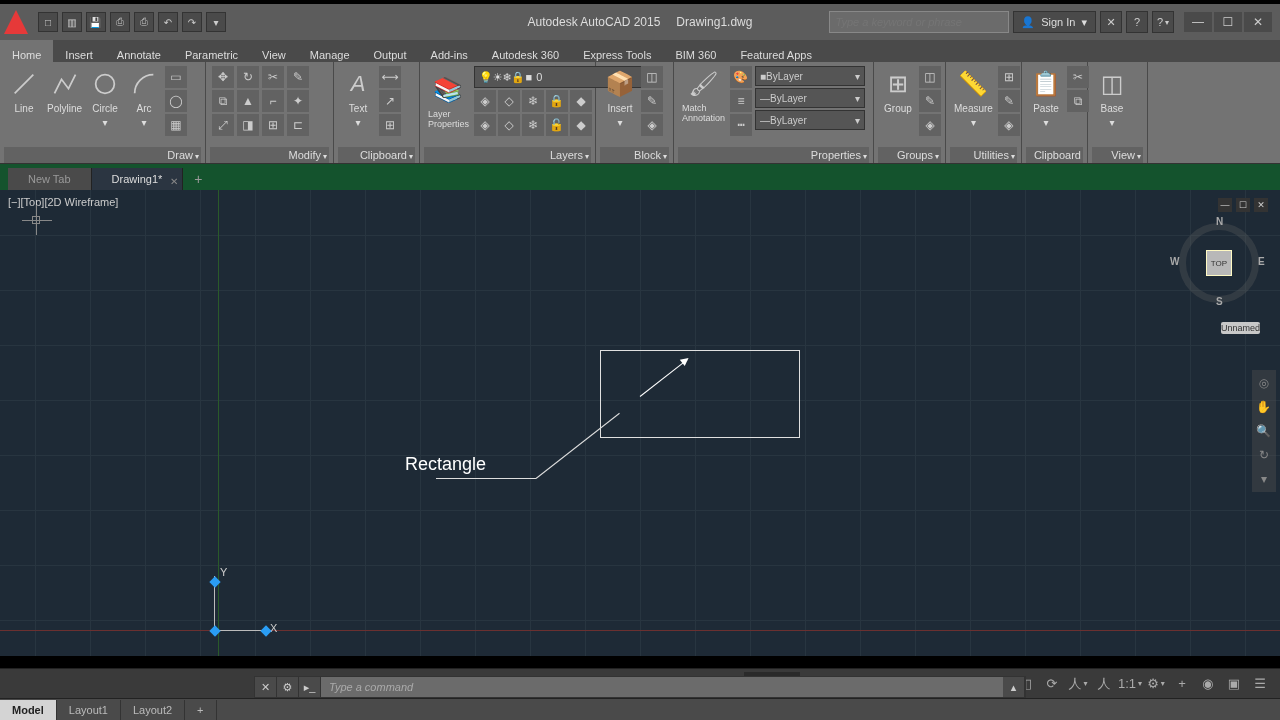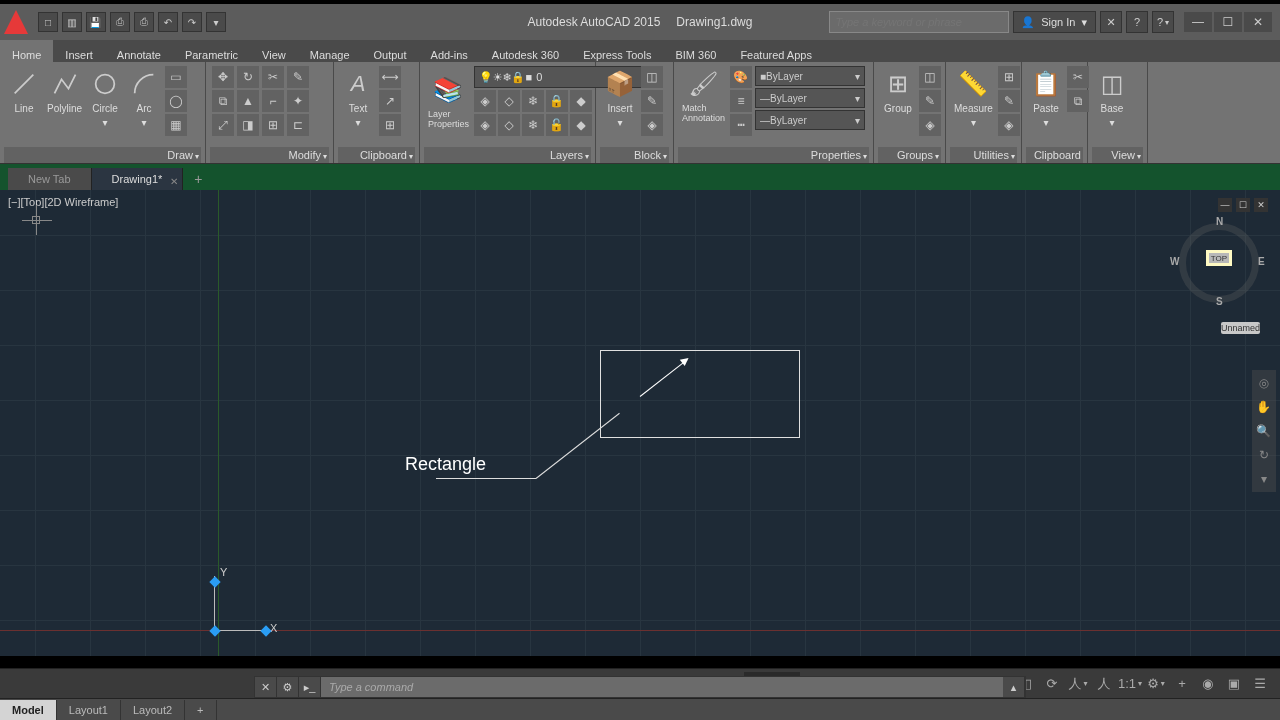--- a/index.html
+++ b/index.html
@@ -51,21 +51,21 @@
 .annot{position:absolute;left:405px;top:264px;color:#fff;font-size:18px}
 .crosshair-v{position:absolute;left:36px;top:15px;width:1px;height:30px;background:#888}
 .crosshair-h{position:absolute;left:22px;top:30px;width:30px;height:1px;background:#888}
 .crosshair-box{position:absolute;left:32px;top:26px;width:8px;height:8px;border:1px solid #888}
 .ucs{position:absolute;left:214px;top:378px}
 .ucs-x{position:absolute;width:52px;height:1px;background:#bbb;top:62px}
 .ucs-y{position:absolute;width:1px;height:54px;background:#bbb;left:0;top:8px}
 .ucs-lbl{position:absolute;color:#ccc;font-size:11px}
 .origin-dot{position:absolute;width:8px;height:8px;background:#2a9df4;transform:rotate(45deg)}
 .viewcube{position:absolute;top:28px;right:16px;width:90px;height:90px}
-.vc-center{position:absolute;left:32px;top:32px;width:26px;height:16px;background:#b8b8b8;border:3px solid #fef9c3;font-size:8px;color:#333;display:flex;align-items:center;justify-content:center}
+.vc-center{position:absolute;left:32px;top:32px;width:26px;height:26px;background:#b8b8b8;border:1px solid #fef9c3;font-size:8px;color:#333;display:flex;align-items:center;justify-content:center}
 .vc-dir{position:absolute;color:#aaa;font-size:10px;font-weight:bold}
 .vc-ring{position:absolute;left:5px;top:5px;width:80px;height:80px;border:7px solid rgba(100,100,100,.3);border-radius:50%}
 .vc-label{position:absolute;top:132px;right:20px;background:#c8c8c8;color:#333;font-size:9px;padding:1px 0;border-radius:2px}
 .nav-bar{position:absolute;right:4px;top:180px;width:24px;background:rgba(80,80,80,.4);padding:4px 0;display:flex;flex-direction:column;gap:6px;align-items:center}
 .nav-btn{width:18px;height:18px;color:#888;font-size:12px;display:flex;align-items:center;justify-content:center}
 .cmdline{position:absolute;bottom:22px;left:254px;right:254px;height:22px;background:#5a5a5a;display:flex;align-items:center;border:1px solid #333}
 .cmd-btn{width:22px;height:20px;background:#4a4a4a;color:#ccc;display:flex;align-items:center;justify-content:center;font-size:11px;border-right:1px solid #333}
 .cmd-input{flex:1;background:#6b6b6b;color:#aaa;font-size:11px;font-style:italic;padding:0 8px;height:20px;display:flex;align-items:center}
 .layout-tabs{position:absolute;bottom:0;left:0;height:22px;display:flex;align-items:center;background:#4a4a4a;width:100%;border-top:1px solid #222}
 .layout-tab{padding:0 12px;font-size:11px;color:#bbb;height:20px;line-height:20px;border-right:1px solid #333}

